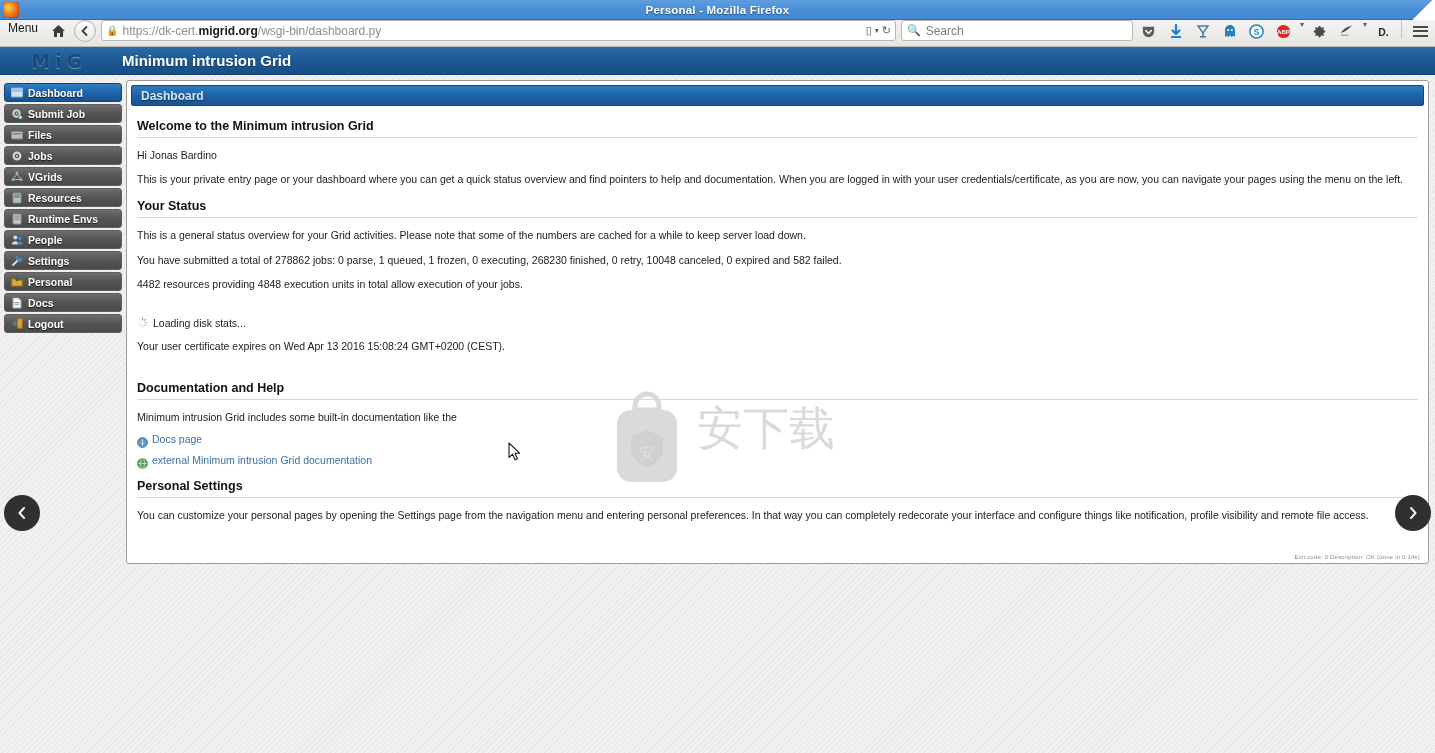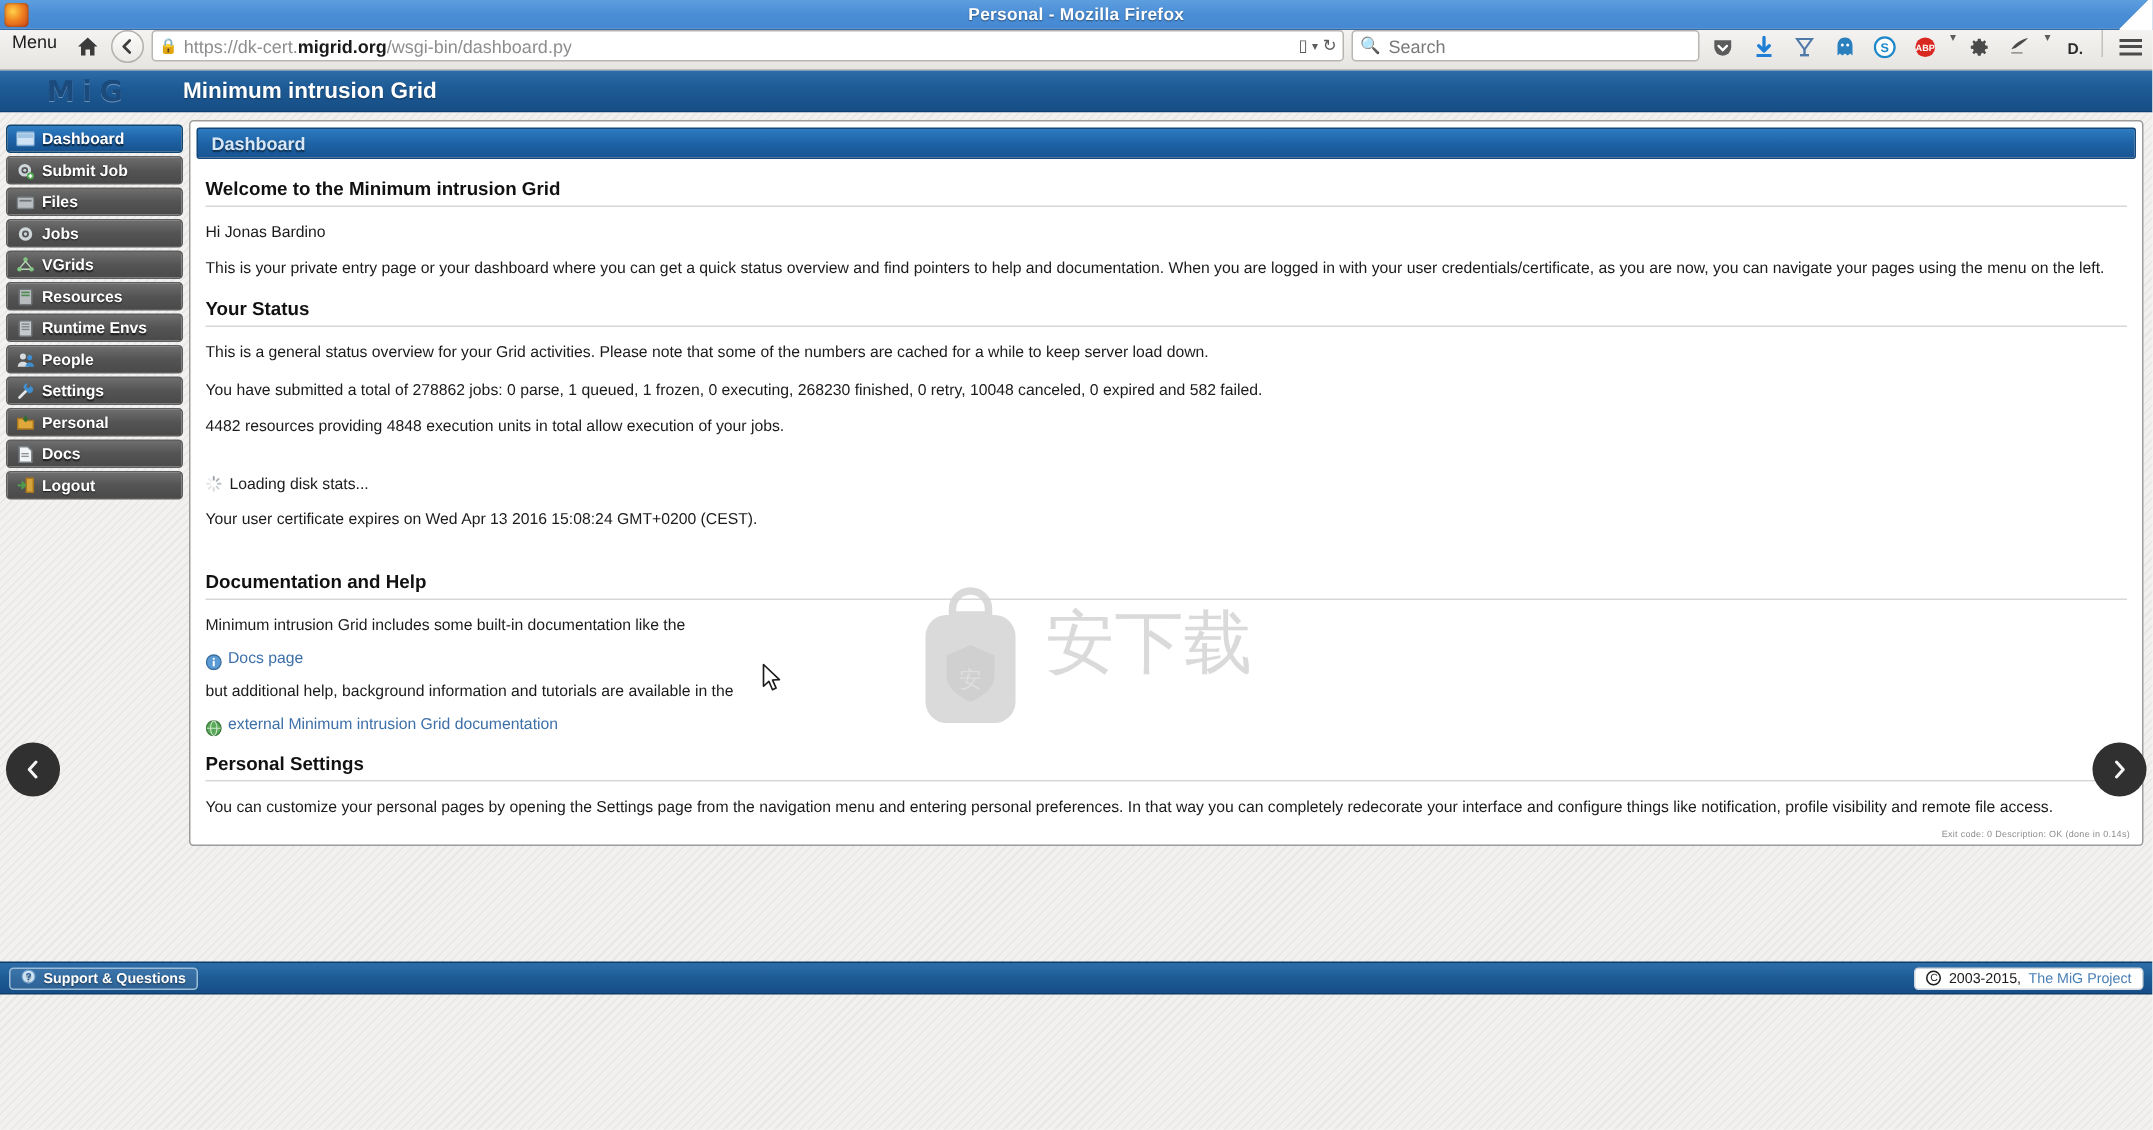--- a/index.html
+++ b/index.html
@@ -543,21 +543,20 @@
         <span class="info-ico">
           <svg width="11" height="11" viewBox="0 0 12 12">
               <circle cx="6" cy="6" r="5.3" fill="#5b9bd5" stroke="#3b6f9f"></circle>
               <rect x="5.3" y="5" width="1.4" height="4" fill="#fff"></rect>
               <rect x="5.3" y="2.8" width="1.4" height="1.4" fill="#fff"></rect>
             </svg>
         </span>
         <a>Docs page</a>
       </div>
 
-      <div class="para tight">but additional help, background information and tutorials are available in the</div>
 
       <div class="link-row">
         <span class="globe-ico">
           <svg width="11" height="11" viewBox="0 0 12 12">
               <circle cx="6" cy="6" r="5.3" fill="#5aa95a" stroke="#3a7a3a"></circle>
               <ellipse cx="6" cy="6" rx="2.3" ry="5.3" fill="none" stroke="#cfe8cf" stroke-width="0.8"></ellipse>
               <path d="M1 6h10" stroke="#cfe8cf" stroke-width="0.8"></path>
             </svg>
         </span>
         <a>external Minimum intrusion Grid documentation</a>
@@ -592,30 +591,14 @@
     <svg width="14" height="14" viewBox="0 0 14 14">
       <path d="M9 2 L4.5 7 L9 12" stroke="#f5f5f5" stroke-width="2" fill="none" stroke-linecap="round" stroke-linejoin="round"></path>
     </svg>
   </div>
   <div class="carousel-btn" id="carousel-next">
     <svg width="14" height="14" viewBox="0 0 14 14">
       <path d="M5 2 L9.5 7 L5 12" stroke="#f5f5f5" stroke-width="2" fill="none" stroke-linecap="round" stroke-linejoin="round"></path>
     </svg>
   </div>
 
-  <div id="bottombar">
-    <div class="pill">
-      <span>
-        <svg width="10" height="10" viewBox="0 0 12 12">
-            <circle cx="6" cy="6" r="5.2" fill="#cfe3f4" stroke="#6f9fc8"></circle>
-            <text x="6" y="9" font-size="8" fill="#1d5a95" text-anchor="middle" font-family="Liberation Sans, sans-serif" font-weight="bold">?</text>
-          </svg>
-      </span>
-      <span>Support &amp; Questions</span>
-    </div>
-    <div class="pill light">
-      <span class="copy-c">C</span>
-      <span>2003-2015,</span>
-      <a>The MiG Project</a>
-    </div>
-  </div>
 
 </div>
 
 </body></html>

